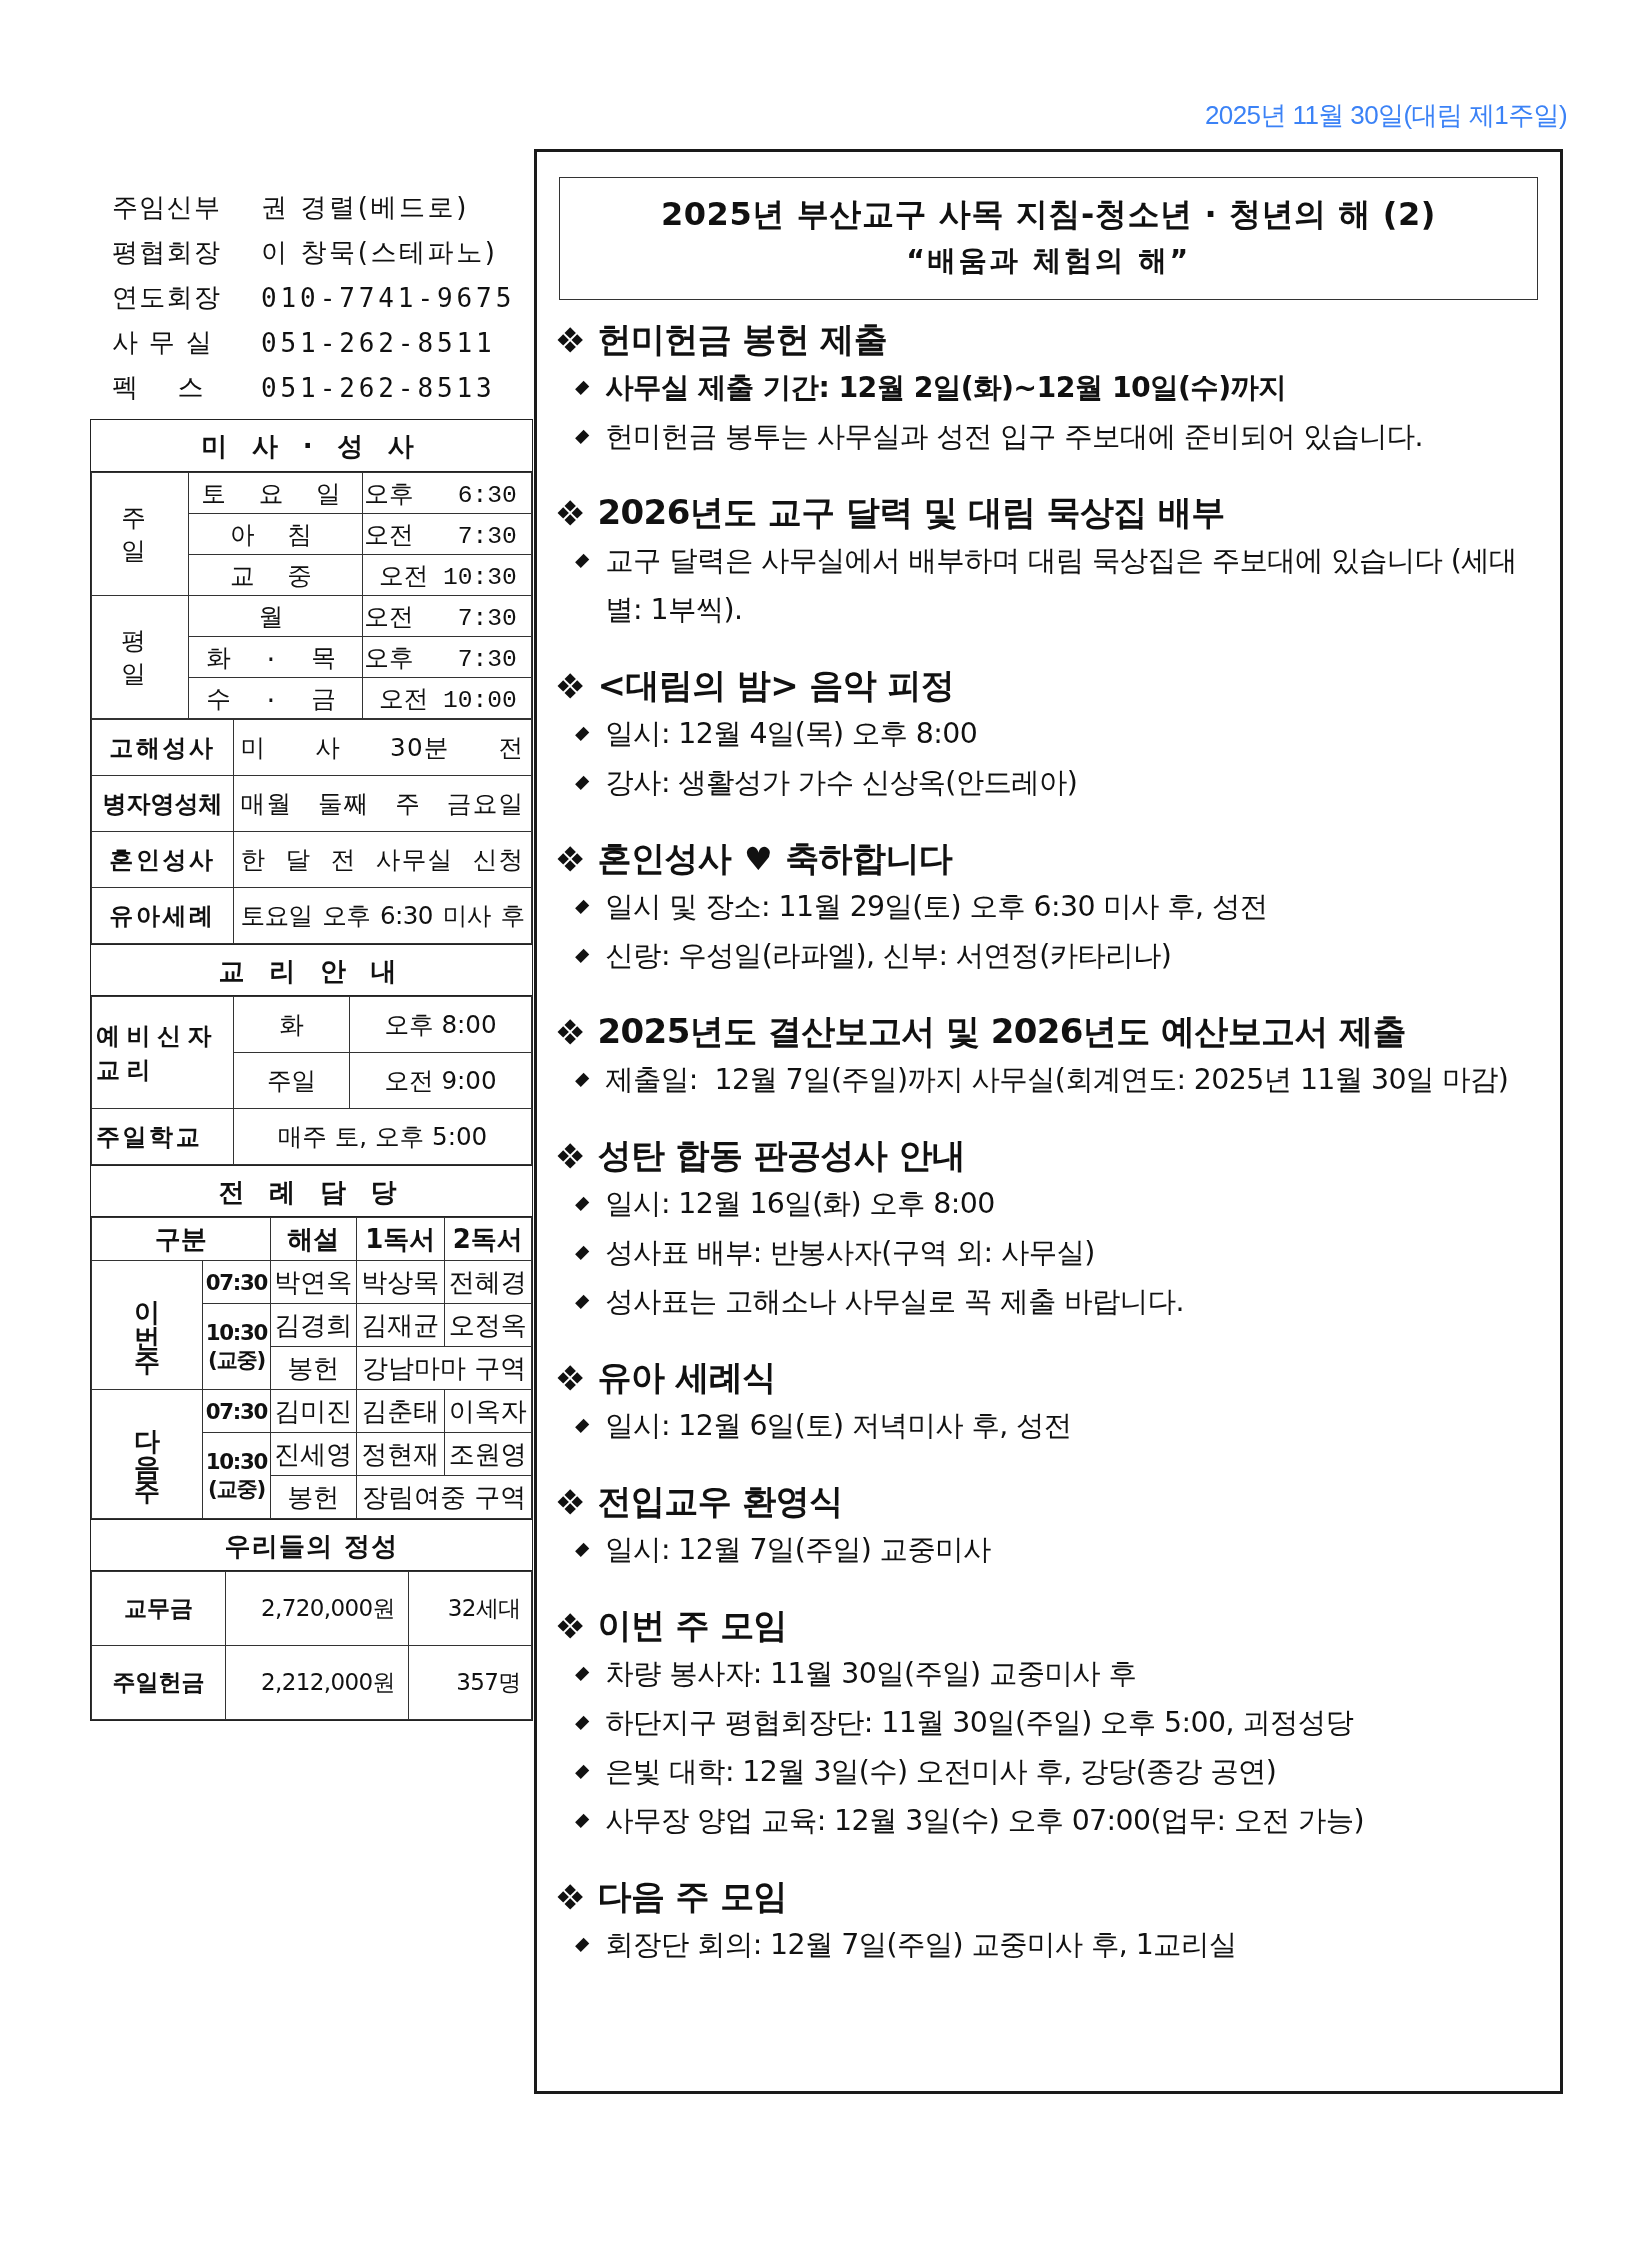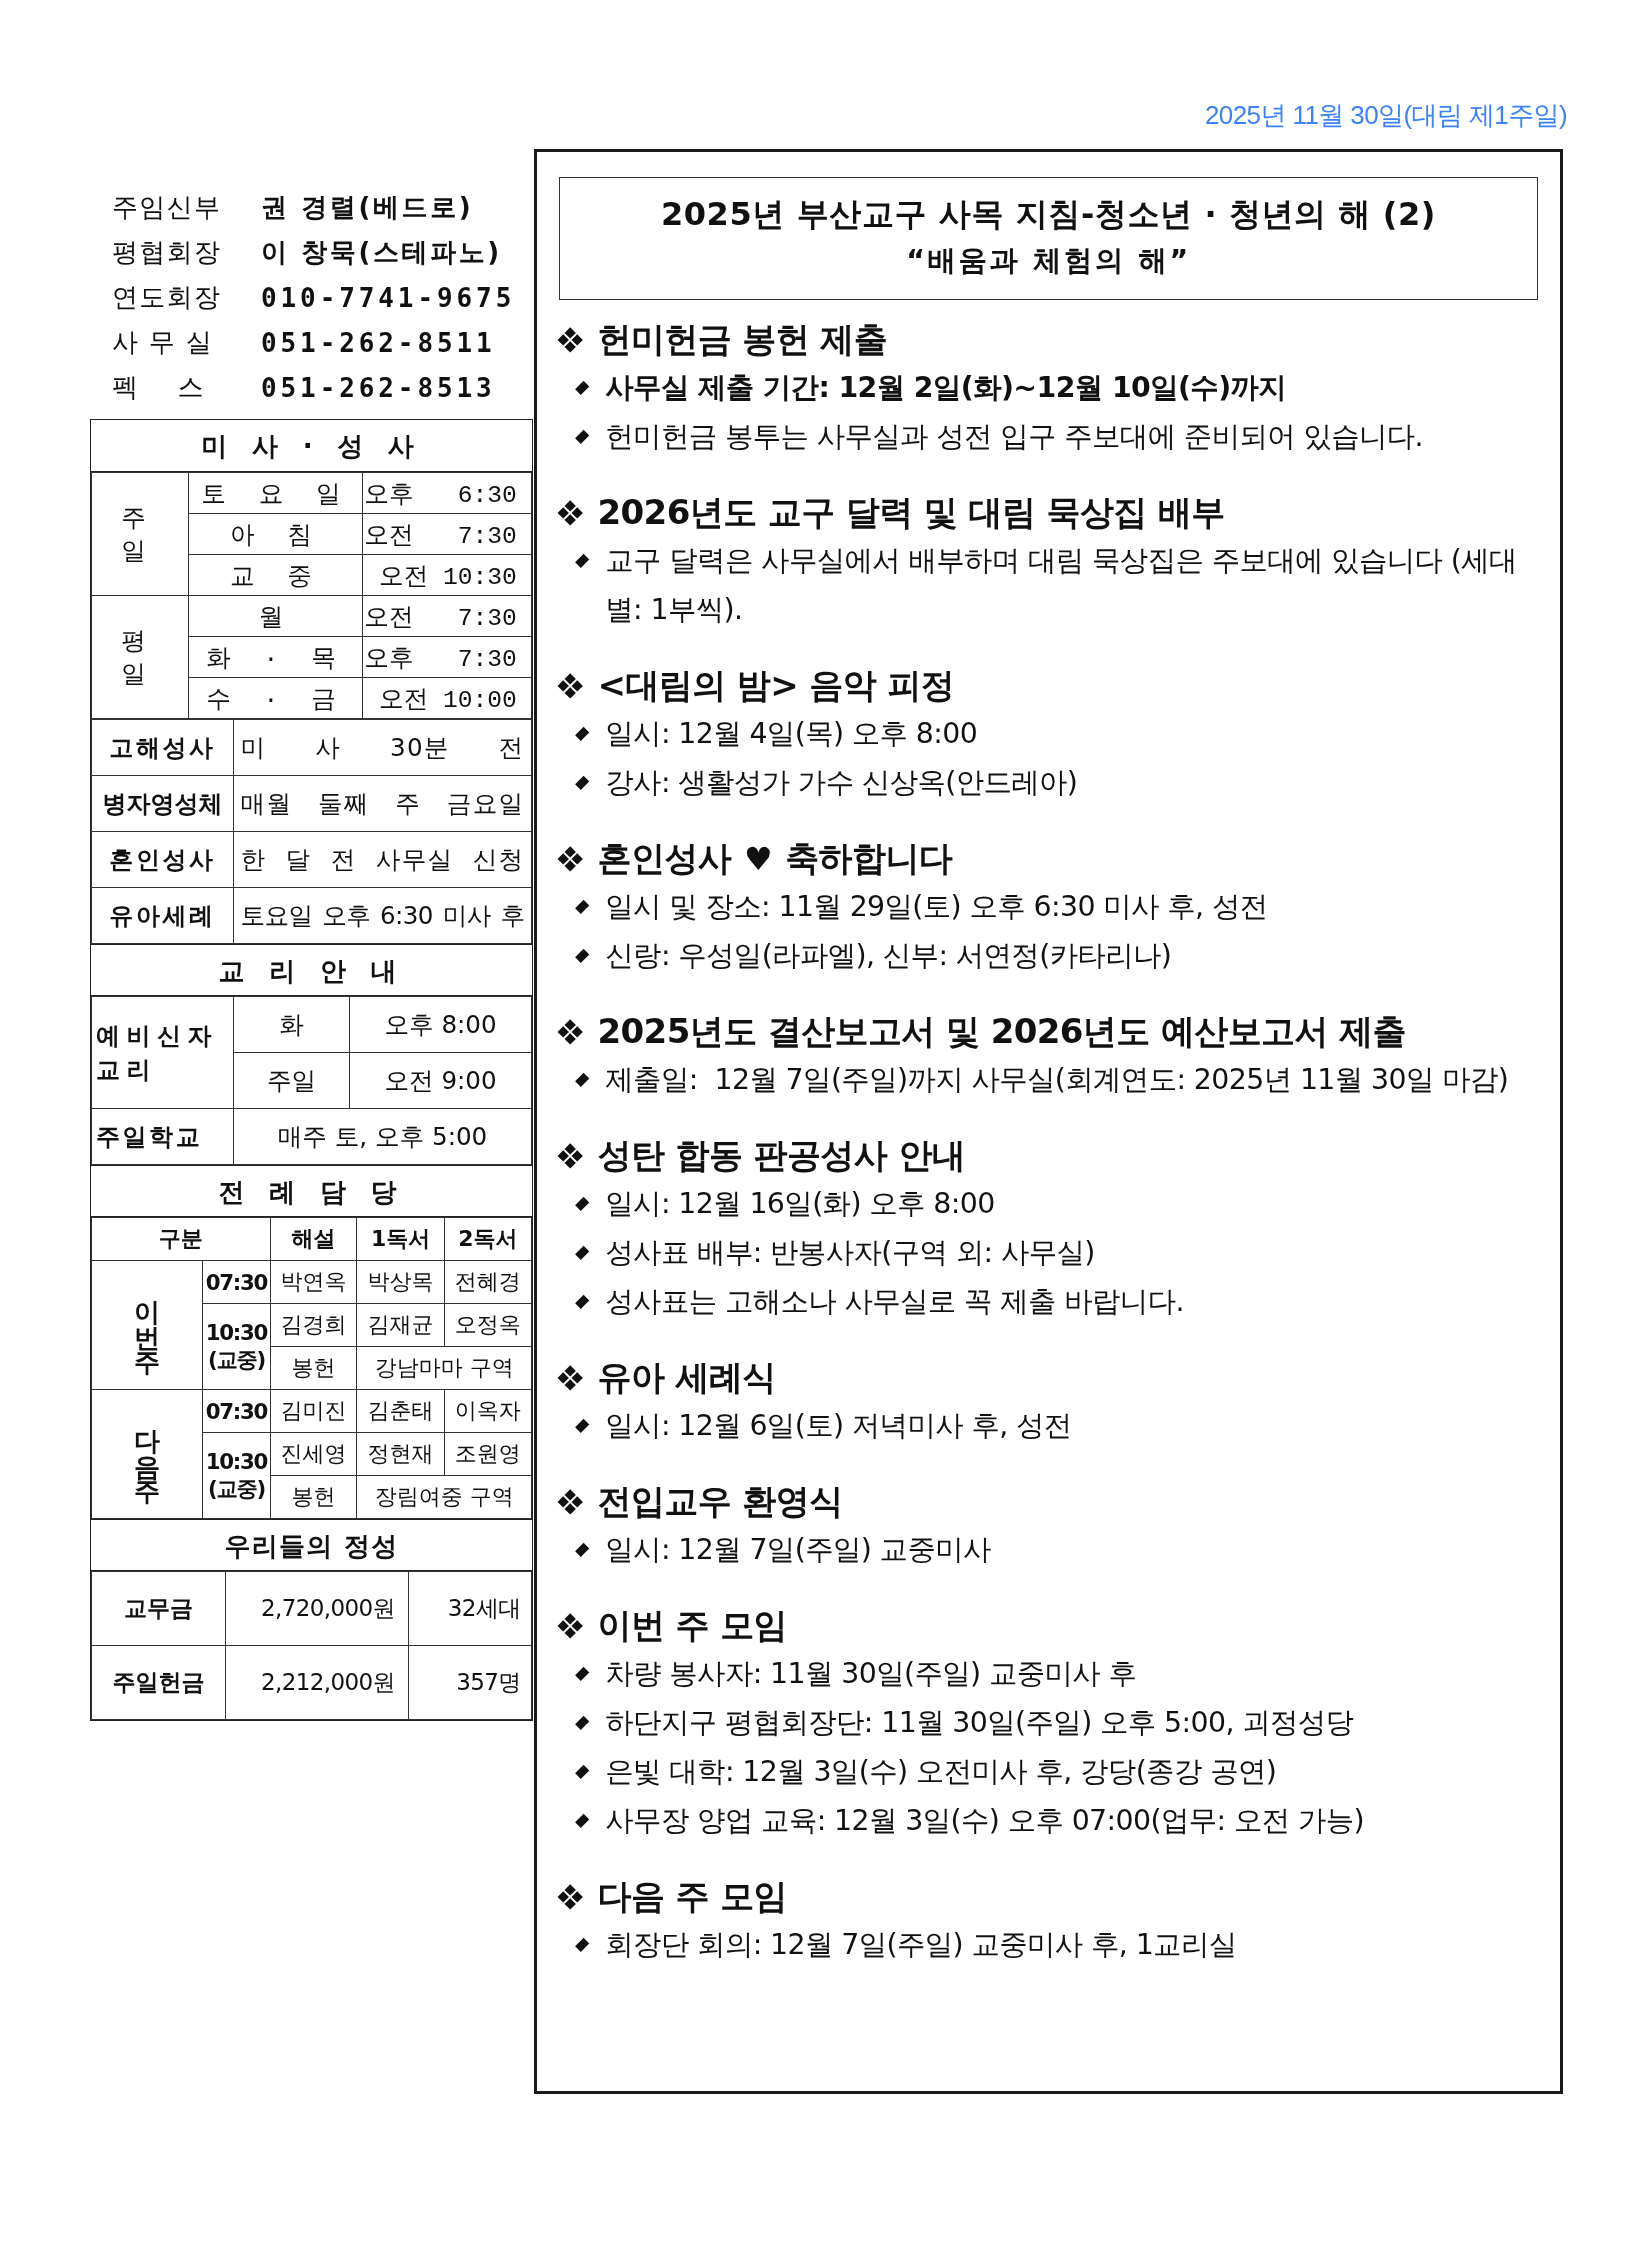--- a/index.html
+++ b/index.html
@@ -13,37 +13,37 @@
   .brand { position: relative; height: 200px; }
   .brand-name { position: absolute; left: 37px; top: 0; font-family: "DejaVu Sans", sans-serif; font-weight: bold; font-size: 71px; line-height: 76px; letter-spacing: 39px; color: #1a1a1a; }
   .brand-name span { display: block; }
   .logo { position: absolute; left: 249px; top: 6.5px; width: 136px; height: 123px; }
   .brand-sub { position: absolute; left: 247px; top: 132px; font-size: 28.4px; color: #111; }
   .address { position: absolute; left: 0; top: 191px; font-size: 21.3px; font-weight: bold; letter-spacing: -1.9px; white-space: nowrap; color: #111; }
 
   .contacts { margin-top: 28.4px; padding: 7.8px 0 9px 22px; }
   .contact-row { display: flex; height: 45px; align-items: center; font-size: 26px; }
   .contact-row .lbl { width: 149px; letter-spacing: 1.3px; }
-  .contact-row .val { font-weight: bold; letter-spacing: 3.9px; font-family: "DejaVu Sans Mono", monospace; }
+  .contact-row .val { font-weight: normal; letter-spacing: 3.9px; font-family: "DejaVu Sans Mono", monospace; }
   .contact-row .val.name { font-family: "DejaVu Sans", sans-serif; letter-spacing: 2.6px; }
 
   .box { border: 1.9px solid #222; border-right-width: 1.9px; }
   .sec-title { text-align: center; font-weight: bold; font-size: 26px; letter-spacing: 7.8px; height: 52px; line-height: 52px; border-bottom: 1.9px solid #222; }
   table { border-collapse: collapse; width: 100%; }
   td, th { border: 1.3px solid #333; text-align: center; vertical-align: middle; font-weight: normal; }
   .mass td { height: 41px; font-size: 24.6px; font-family: Liberation Mono, monospace; }
   .mass td.grp { width: 97px; letter-spacing: 13px; }
   .mass td.day { width: 174px; letter-spacing: 9px; }
   .mass td.time { text-align: right; padding-right: 14.2px; white-space: pre; }
   .sacr td { height: 56px; font-size: 24.6px; }
   .sacr td.k { width: 142px; font-weight: bold; letter-spacing: 2.6px; font-size: 24px; }
   .sacr td.v { text-align: justify; text-align-last: justify; padding: 0 6.5px; letter-spacing: 1.3px; }
   .cat td { height: 56px; font-size: 24.6px; }
   .cat td.k { width: 142px; font-weight: bold; font-size: 24px; letter-spacing: 6.5px; text-align: left; padding-left: 3.9px; line-height: 34px; margin-top: 48px; }
-  .lit td, .lit th { font-size: 22px; height: 43px; padding: 0 2.6px; }
+  .lit td, .lit th { font-size: 26px; height: 43px; padding: 0 2.6px; }
   .lit th { font-weight: bold; }
   .lit td.wk { width: 39px; font-weight: bold; font-size: 26px; line-height: 35px; }
   .lit td.tm { width: 62px; font-weight: bold; font-size: 21.3px; letter-spacing: -1.3px; margin-left: 16px; }
   .off td { height: 74px; font-size: 23px; }
   .off td.k { width: 134px; font-weight: bold; }
   .off td.amt { text-align: right; padding-right: 13px; letter-spacing: -0.6px; }
   .off td.cnt { text-align: right; padding-right: 10.3px; width: 123px; letter-spacing: -0.6px; }
 
   
   .right-panel { position: absolute; left: 534px; top: 149px; width: 1029px; height: 1945px; border: 3.2px solid #1a1a1a; border-top-width: 3.2px; }

